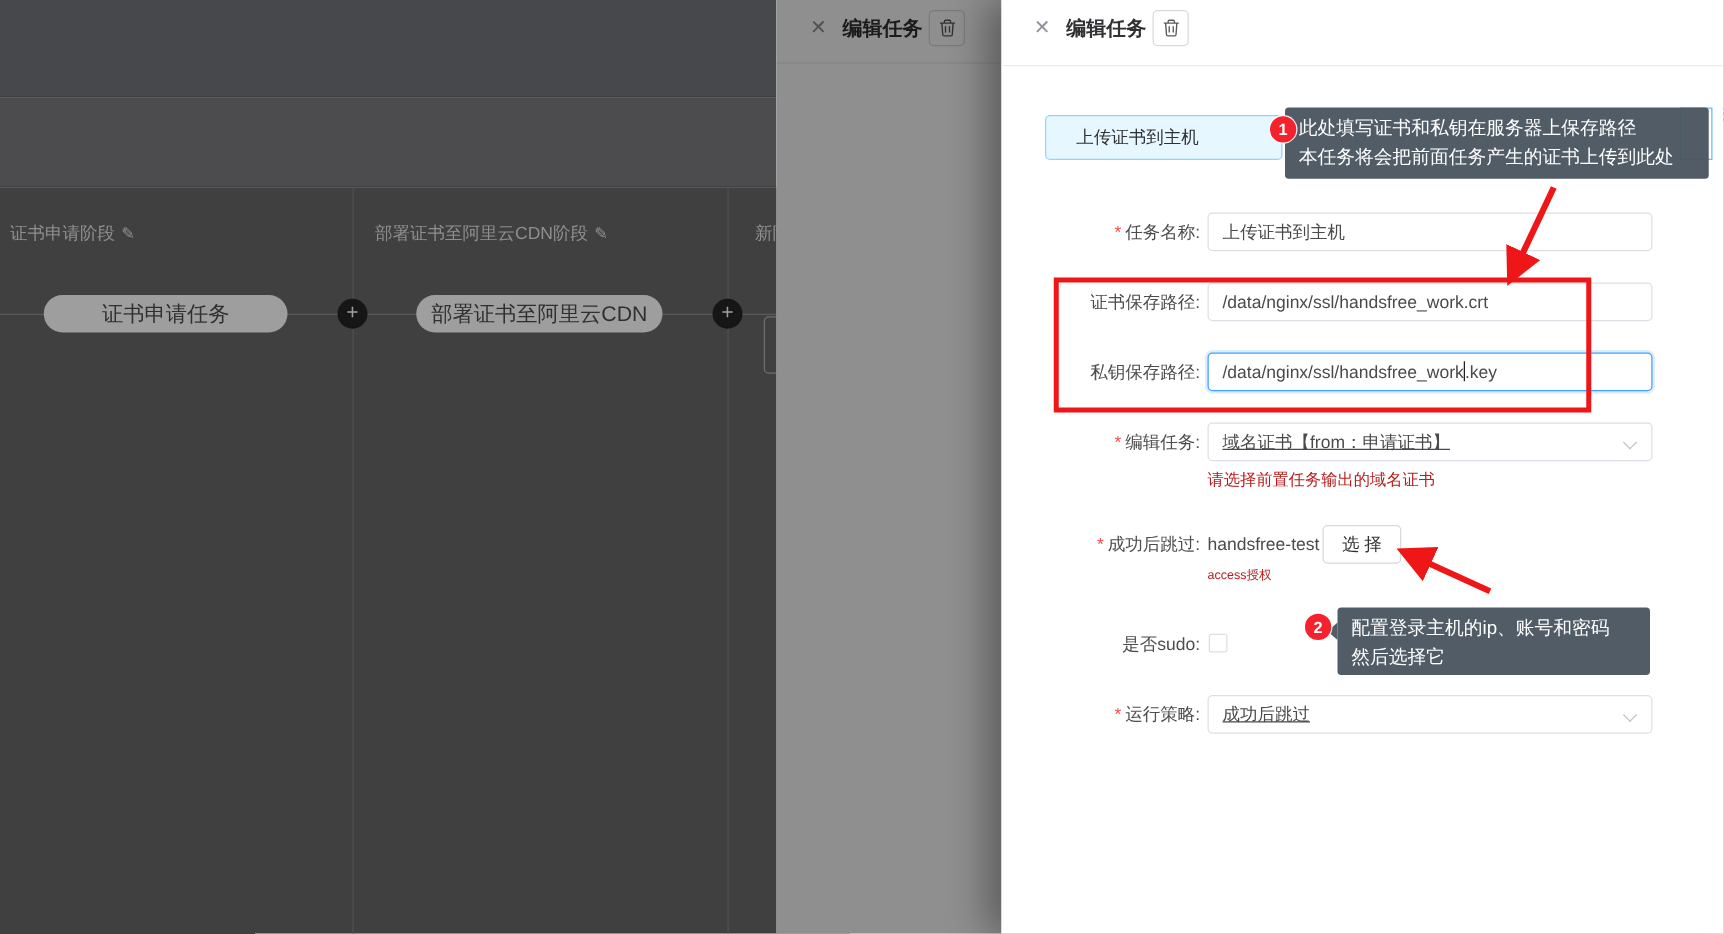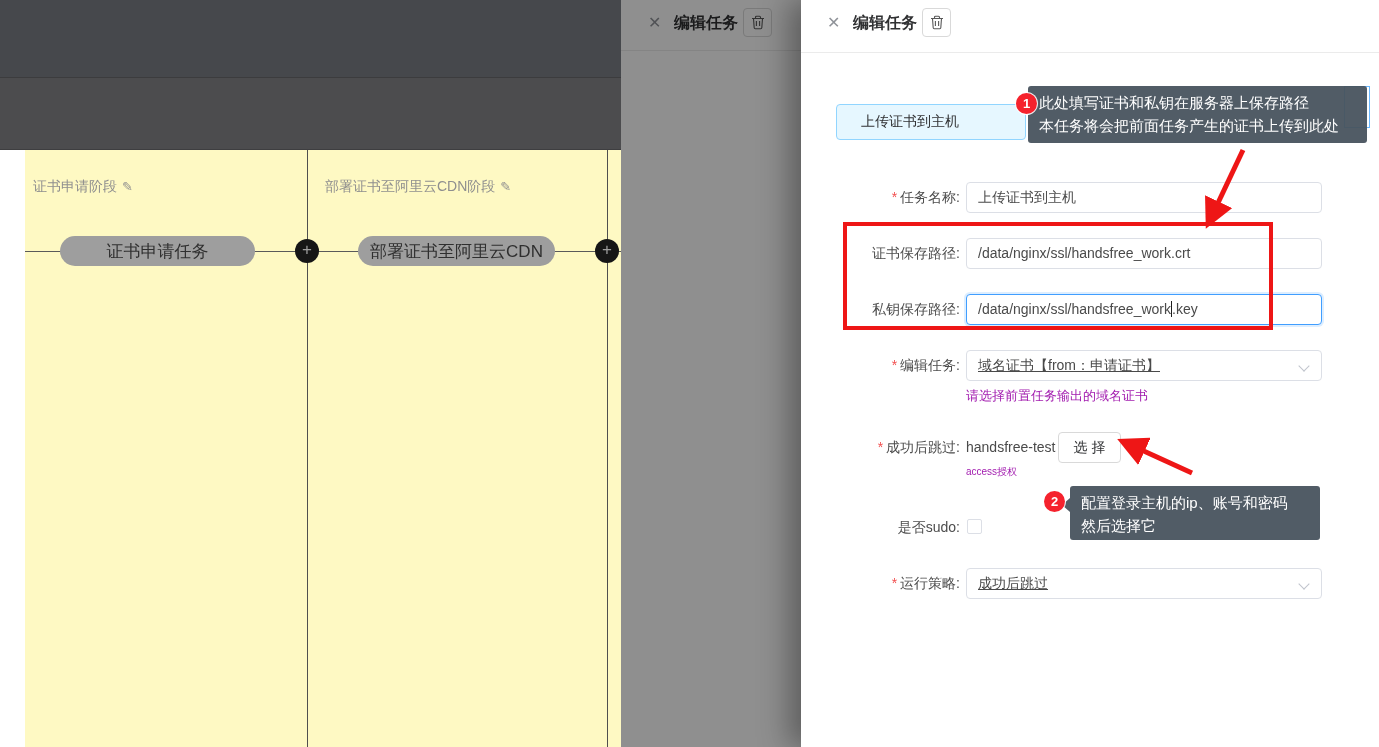--- a/index.html
+++ b/index.html
@@ -3,21 +3,21 @@
 <meta charset="utf-8">
 <style>
   * { margin:0; padding:0; box-sizing:border-box; }
   html,body { width:1379px; height:747px; overflow:hidden; background:#fff;
     font-family:"Liberation Sans","DejaVu Sans",sans-serif; }
   #stage { position:relative; width:1379px; height:747px; overflow:hidden; }
 
   
   .base-header   { position:absolute; left:0; top:0;   width:621px; height:78px;  background:#46484c; border-bottom:1px solid #3c3c3e; }
   .base-toolbar  { position:absolute; left:0; top:78px; width:621px; height:72px; background:#4c4c4e; border-bottom:1px solid #3e3e40; }
-  .base-canvas   { position:absolute; left:0; top:150px; width:680px; height:597px; background:#fef9c3; overflow:hidden;margin-left:25px; }
+  .base-canvas   { position:absolute; left:0; top:150px; width:680px; height:597px; background:#404040; overflow:hidden; }
   .stage-divider { position:absolute; top:0; width:1px; height:597px; background:#4f4f4f; }
   .flow-line     { position:absolute; top:101px; left:0; width:621px; height:1px; background:#5a5a5a; }
   .stage-title   { position:absolute; top:28px; font-size:14px; color:#8f8f8f; white-space:nowrap; }
   .stage-title .pencil { font-size:13px; color:#8f8f8f; margin-left:5px; }
   .task-pill     { position:absolute; top:86px; height:30px; background:#9e9e9e; border-radius:15px;
                    display:flex; align-items:center; justify-content:center; font-size:17px; color:#2f2f2f; }
   .plus-circle   { position:absolute; top:89px; width:24px; height:24px; border-radius:50%; background:#161616;
                    color:#9e9e9e; font-size:17px; line-height:22px; text-align:center; }
   .partial-box   { position:absolute; left:611px; top:103px; width:30px; height:46px; border:1px solid #6f6f6f; border-radius:4px; }
 
@@ -42,21 +42,21 @@
               border:1px solid #91d5ff; border-radius:4px; font-size:14px; color:#303133;
               display:flex; align-items:center; padding-left:24px; cursor:pointer; }
   .flabel { position:absolute; width:159px; text-align:right; font-size:14px; color:#4d4d4d; line-height:31px; left:801px; }
   .req { color:#f24f4f; margin-right:3px; }
   .finput { position:absolute; left:966px; width:356px; height:31px; border:1px solid #dcdfe6; border-radius:4px;
             background:#fff; font-size:14px; color:#4a4a4a; line-height:29px; padding-left:11px; white-space:nowrap; overflow:hidden; }
   .finput.focused { border-color:#409eff; box-shadow:0 0 0 2px rgba(64,158,255,0.18); }
   .fselect { padding-right:30px; cursor:pointer;text-decoration:underline; }
   .chev { position:absolute; right:13px; top:11px; width:8px; height:8px; border-right:1.5px solid #c0c4cc;
           border-bottom:1.5px solid #c0c4cc; transform:rotate(45deg); }
-  .helper { position:absolute; left:966px; font-size:13px; color:#a21caf; }
+  .helper { position:absolute; left:966px; font-size:13px; color:#b91c1c; }
   .caret { display:inline-block; width:1px; height:16px; background:#1f1f1f; vertical-align:-3px; }
   .choose-btn { position:absolute; left:1058px; top:420px; width:63px; height:31px; background:#fff; border:1px solid #d9d9d9;
                 border-radius:4px; font-size:14px; color:#303133; display:flex; align-items:center; justify-content:center; cursor:pointer; }
   .host-value { position:absolute; left:966px; top:420px; font-size:14px; color:#4a4a4a; line-height:31px; }
   .checkbox { position:absolute; left:967px; top:507px; width:15px; height:15px; background:#fff; border:1px solid #dcdfe6; border-radius:2px; cursor:pointer; }
 
   
   .anno-rect { position:absolute; left:843px; top:222px; width:430px; height:108px; border:4px solid #ee1616; z-index:20; }
   .badge { position:absolute; width:21px; height:21px; border-radius:50%; background:#f5222d; color:#fff; font-size:13px;
            font-weight:700; text-align:center; line-height:21px; z-index:22; box-shadow:0 0 0 1px rgba(255,255,255,0.9); }
@@ -124,21 +124,21 @@
     <span class="drawer-close" style="left:26px">✕</span>
     <span class="drawer-title" style="left:52px">编辑任务</span>
     <div class="trash-btn" style="left:121px">
       <svg width="14" height="15" viewBox="0 0 14 15">
         <path d="M1 3.5h12 M4.5 3.5V2.2a1 1 0 0 1 1-1h3a1 1 0 0 1 1 1v1.3 M2.5 3.5l.7 9.3a1 1 0 0 0 1 .9h5.6a1 1 0 0 0 1-.9l.7-9.3 M5.4 6v5 M8.6 6v5" stroke="#595959" stroke-width="1.1" fill="none"></path>
       </svg>
     </div>
     <div class="drawer-divider" style="top:52px"></div>
   </div>
 
-  <div style="position:absolute; z-index:12; left:0; top:12px; width:1379px; height:542px; pointer-events:none;padding-left:38px;">
+  <div style="position:absolute; z-index:12; left:0; top:0; width:1379px; height:542px; pointer-events:none;padding-left:38px;">
 
     <div class="step-btn" style="pointer-events:auto">上传证书到主机</div>
 
     <div class="flabel" style="top:170px"><span class="req">*</span><span>任务名称:</span></div>
     <div class="finput" style="top:170px; pointer-events:auto">上传证书到主机</div>
 
     <div class="flabel" style="top:226px"><span>证书保存路径:</span></div>
     <div class="finput" style="top:226px; pointer-events:auto">/data/nginx/ssl/handsfree_work.crt</div>
 
     <div class="flabel" style="top:282px"><span>私钥保存路径:</span></div>

